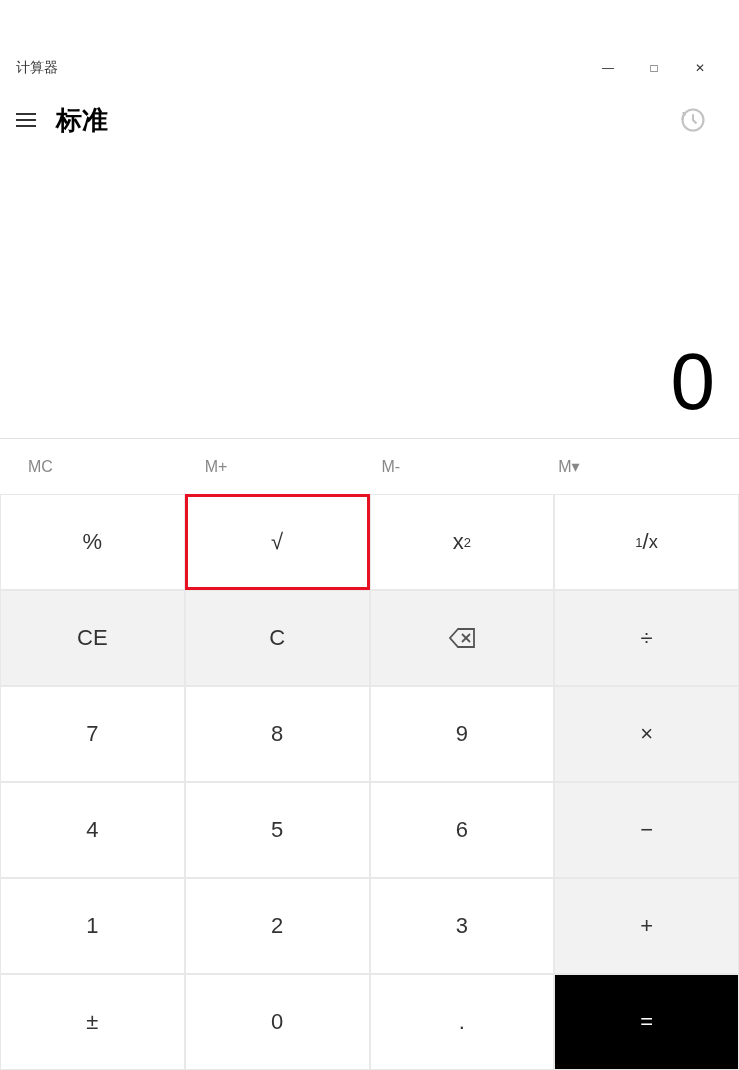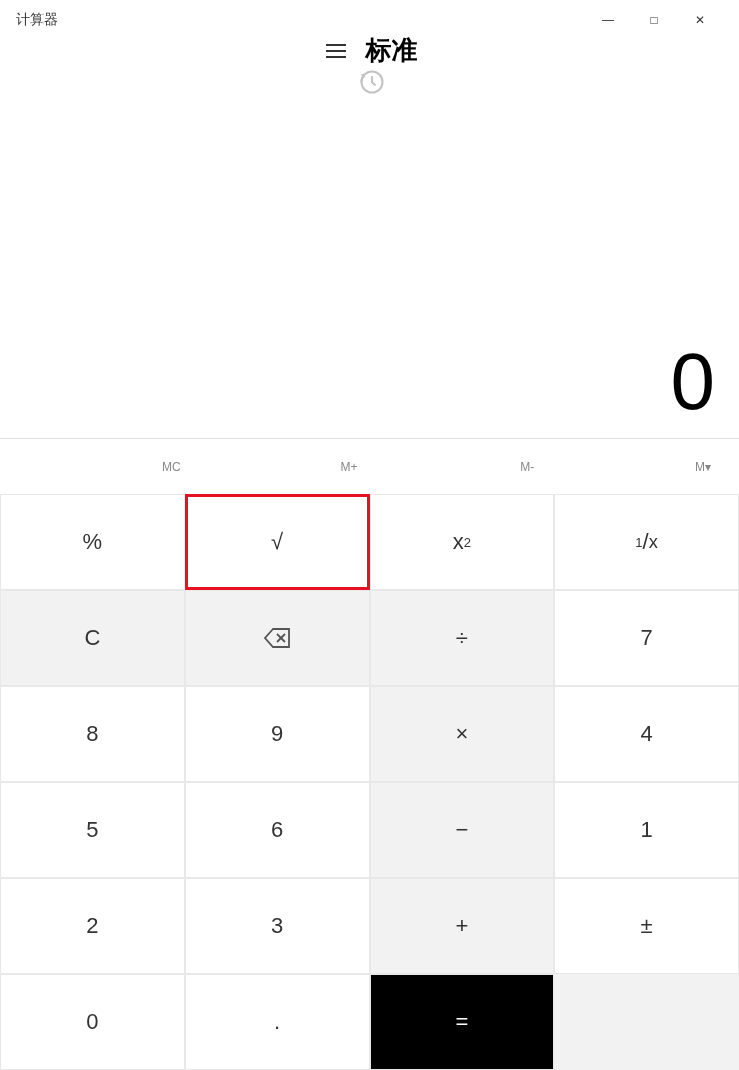--- a/index.html
+++ b/index.html
@@ -24,20 +24,21 @@
     }
 
     
     .title-bar {
       display: flex;
       align-items: center;
       justify-content: space-between;
       padding: 8px 16px;
       height: 40px;
       background: #fff;
+      margin-top: 48px;
     }
 
     .title-text {
       font-size: 14px;
       color: #333;
       font-weight: 400;
     }
 
     .window-controls {
       display: flex;
@@ -54,24 +55,23 @@
       align-items: center;
       justify-content: center;
       font-size: 12px;
       color: #333;
     }
 
     
     .header {
       display: flex;
       align-items: center;
-      justify-content: flex-end;
-      padding: 8px 12px 4px 16px;
+      justify-content: space-between;
+      padding: 8px 32px 4px 16px;
       height: 60px;
-      flex-direction: column;
     }
 
     .header-left {
       display: flex;
       align-items: center;
       gap: 20px;
     }
 
     .menu-icon {
       cursor: pointer;
@@ -124,26 +124,26 @@
       align-items: center;
       padding: 8px 16px;
       border-top: 1px solid #e0e0e0;
       height: 56px;
     }
 
     .memory-btn {
       background: transparent;
       border: none;
       cursor: pointer;
-      font-size: 12px;
+      font-size: 16px;
       color: #888;
       padding: 8px 12px;
       border-radius: 4px;
       flex: 1;
-      text-align: right;
+      text-align: left;
     }
 
     
     .btn-grid {
       display: grid;
       grid-template-columns: repeat(4, 1fr);
       gap: 0;
       background: #f2f2f2;
     }
 
@@ -225,20 +225,21 @@
     <button class="memory-btn">M▾</button>
   </div>
 
   <div class="btn-grid">
 
     <button class="calc-btn white-btn">%</button>
     <button class="calc-btn white-btn highlighted">√</button>
     <button class="calc-btn white-btn">x<sup>2</sup></button>
     <button class="calc-btn white-btn"><sup>1</sup>/<sub>x</sub></button>
 
+    <button class="calc-btn">CE</button>
     <button class="calc-btn">C</button>
     <button class="calc-btn">
       <svg width="28" height="22" viewBox="0 0 28 22" fill="none">
         <path d="M10 2 L2 11 L10 20 L26 20 L26 2 Z" stroke="#555" stroke-width="1.8" fill="none"></path>
         <line x1="14" y1="7" x2="22" y2="15" stroke="#555" stroke-width="1.8"></line>
         <line x1="22" y1="7" x2="14" y2="15" stroke="#555" stroke-width="1.8"></line>
       </svg>
     </button>
     <button class="calc-btn operator-btn">÷</button>
 

